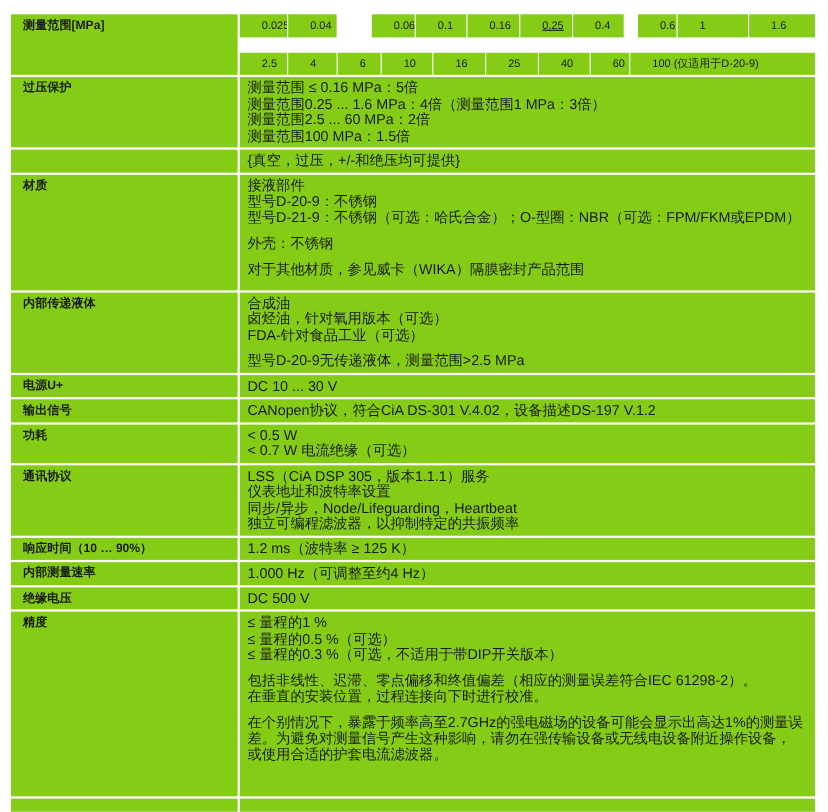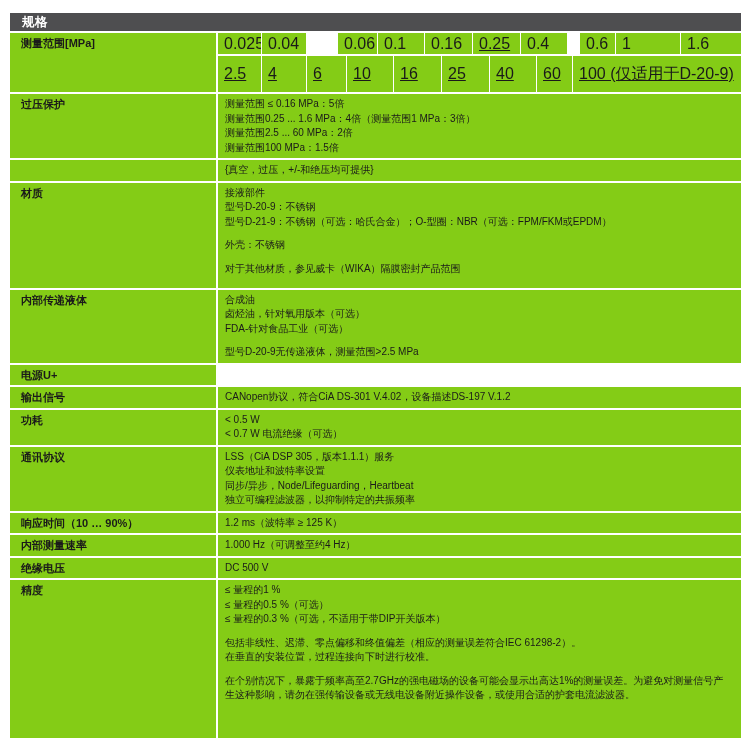--- a/index.html
+++ b/index.html
@@ -14,43 +14,40 @@
     font-size:12.5px; line-height:18px; padding-left:12px;
     margin-bottom:2px; letter-spacing:0.5px; box-sizing:border-box;
   }
   .row { display:flex; align-items:stretch; margin-bottom:2px; }
   .lbl {
     flex:0 0 206px; width:206px; background:#ececec; font-weight:700;
     font-size:11px; line-height:14.5px; padding:3px 6px 3px 11px;
     box-sizing:border-box;
   }
   .cnt {
-    flex:1; background:#ececec; margin-left:2px; font-size:10px;
+    flex:1; background:#ececec; margin-left:2px; font-size:13px;
     line-height:14.5px; padding:3px 10px 3px 7px; box-sizing:border-box;
   }
   .line { min-height:14.5px; }
   .blank { height:9px; }
   
   .mr-cnt { flex:1; margin-left:2px; display:flex; flex-direction:column; }
   .mr-sub { display:flex; height:21px; }
-  .mr-sub + .mr-sub { margin-top:2px; height:36px;text-decoration:underline; }
+  .mr-sub + .mr-sub { margin-top:14px; height:20px; }
   .mr-cell {
-    background:#ececec; display:flex; align-items:center; padding-left:6px;
-    box-sizing:border-box; font-size:16px; white-space:nowrap; overflow:hidden;
+    background:#ececec; display:flex; align-items:center; padding-left:20px;
+    box-sizing:border-box; font-size:10px; white-space:nowrap; overflow:hidden;
   }
   .mr-cell + .mr-cell { margin-left:1px;text-align:center; }
   .mr-flex { flex:1; }
 </style>
 <style>.lbl,.cnt,.mr-cell{background:#84cc16;} body{color:#1a1a1a;}</style></head>
 <body>
 
 <div class="spec-table">
-  <div class="hdr" style="background: rgb(78, 78, 80); color: rgb(255, 255, 255);">
-    <span>规格</span>
-  </div>
 
   <div class="row">
     <div class="lbl">测量范围[MPa]</div>
     <div class="mr-cnt">
       <div class="mr-sub">
           <div class="mr-cell" style="width: 43px;">0.025</div>
           <div class="mr-cell" style="width: 44px;">0.04</div>
           <div class="mr-cell" style="width: 39px; margin-left: 32px;">0.06</div>
           <div class="mr-cell" style="width: 46px;">0.1</div>
           <div class="mr-cell" style="width: 47px;">0.16</div>
@@ -107,20 +104,23 @@
         <div class="cnt">
           <div class="line">合成油</div>
           <div class="line">卤烃油，针对氧用版本（可选）</div>
           <div class="line">FDA-针对食品工业（可选）</div>
           <div class="blank"></div>
           <div class="line">型号D-20-9无传递液体，测量范围&gt;2.5 MPa</div>
         </div>
       </div>
       <div class="row">
         <div class="lbl">电源U+</div>
+        <div class="cnt">
+          <div class="line">DC 10 ... 30 V</div>
+        </div>
       </div>
       <div class="row">
         <div class="lbl">输出信号</div>
         <div class="cnt">
           <div class="line">CANopen协议，符合CiA DS-301 V.4.02，设备描述DS-197 V.1.2</div>
         </div>
       </div>
       <div class="row">
         <div class="lbl">功耗</div>
         <div class="cnt">

